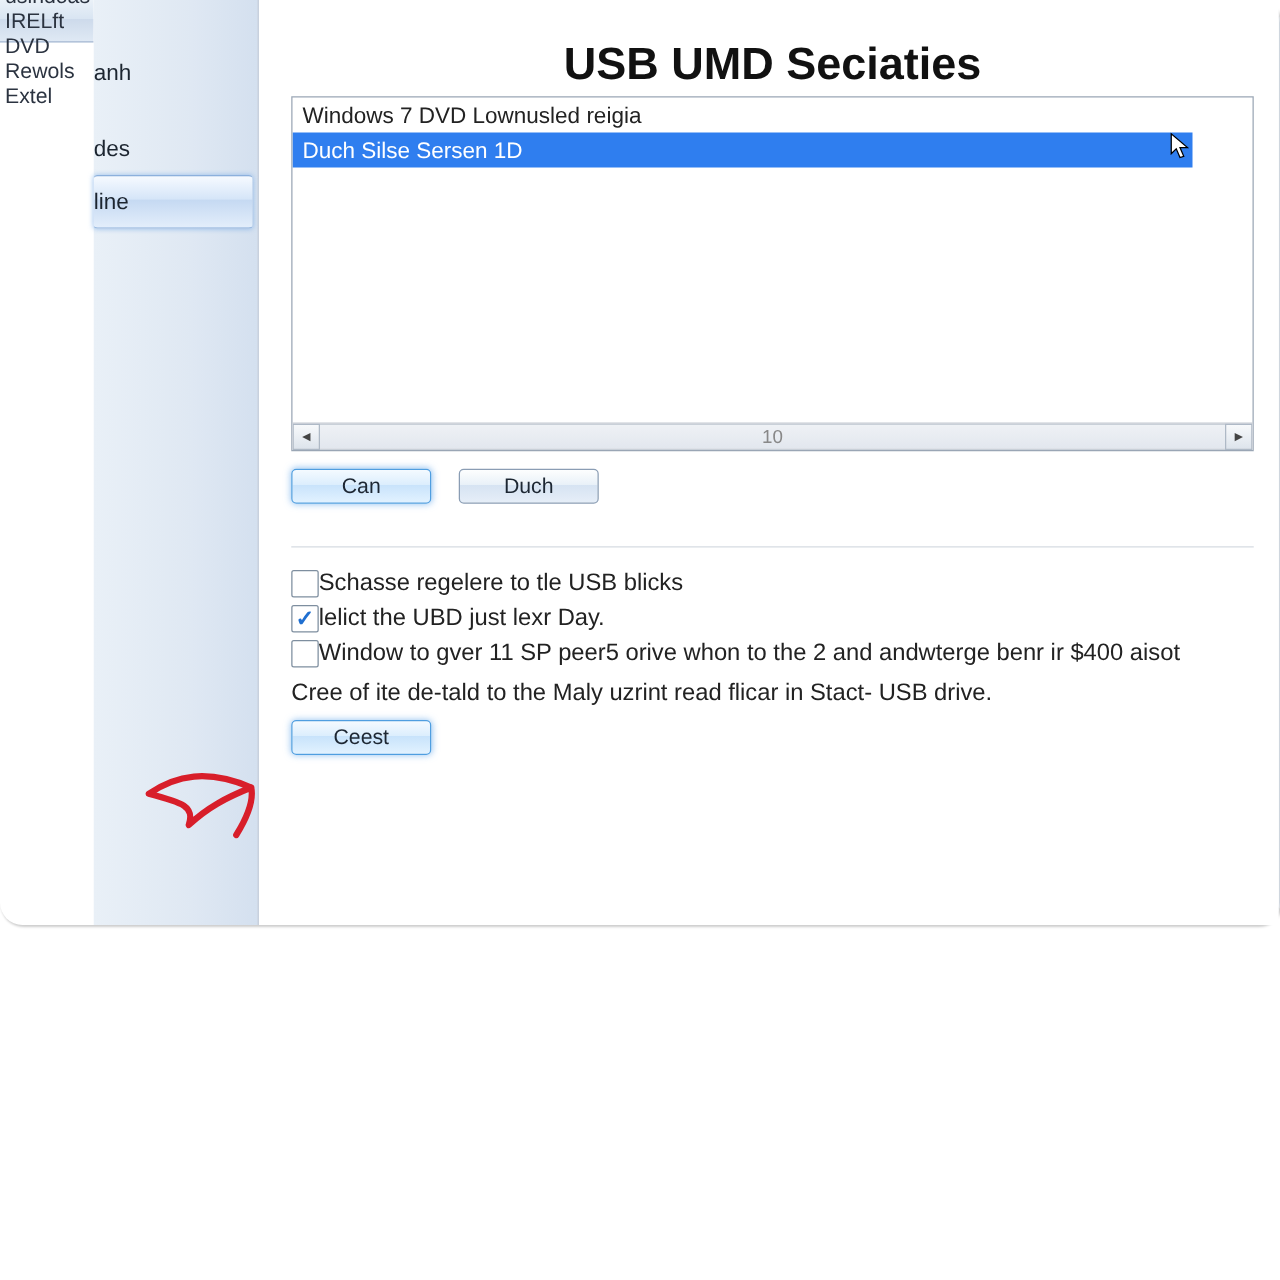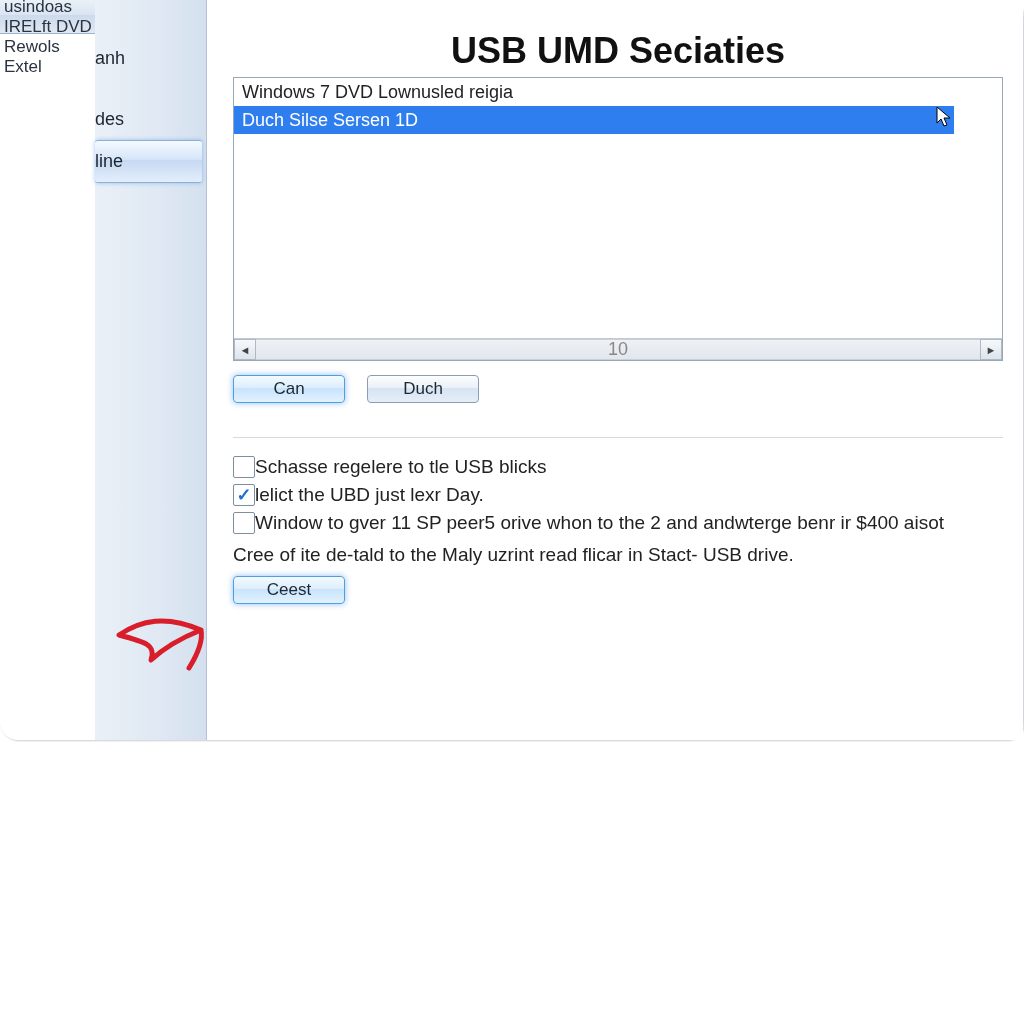--- a/index.html
+++ b/index.html
@@ -31,21 +31,21 @@
     font-size: 17px;
     filter: blur(.4px);
   }
   .body {
     flex: 1;
     display: flex;
     background: #ffffff;
     position: relative;
   }
   .sidebar {
-    width: 112px;
+    width: 132px;
     background: linear-gradient(90deg,#e9f0f7,#dfe8f3 60%,#d4e0ef);
     border-right: 1px solid #b6c2d3;
     padding-top: 38px;
     filter: blur(.6px);
   }
   .sidebar-item {
     padding: 10px 0 10px 0;
     color: #1c2530;
     font-size: 18px;
   }
@@ -114,21 +114,21 @@
     display: flex; align-items: center; justify-content: center;
     font-size: 11px; color: #444;
   }
   .htrack {
     flex: 1;
     background: linear-gradient(#eef1f5,#e2e7ee);
     position: relative;
     border-top: 1px solid #c9d0d8;
     border-bottom: 1px solid #c9d0d8;
     display:flex; align-items:center; justify-content:center;
-    color:#888; font-size:18px;
+    color:#888; font-size:15px;
     filter: blur(.4px);
   }
 
   .btnrow { margin-top: 14px; display: flex; gap: 22px; }
   .btn {
     min-width: 112px;
     height: 28px;
     padding: 0 2px;
     border: 1px solid #8a9db4;
     border-radius: 4px;

